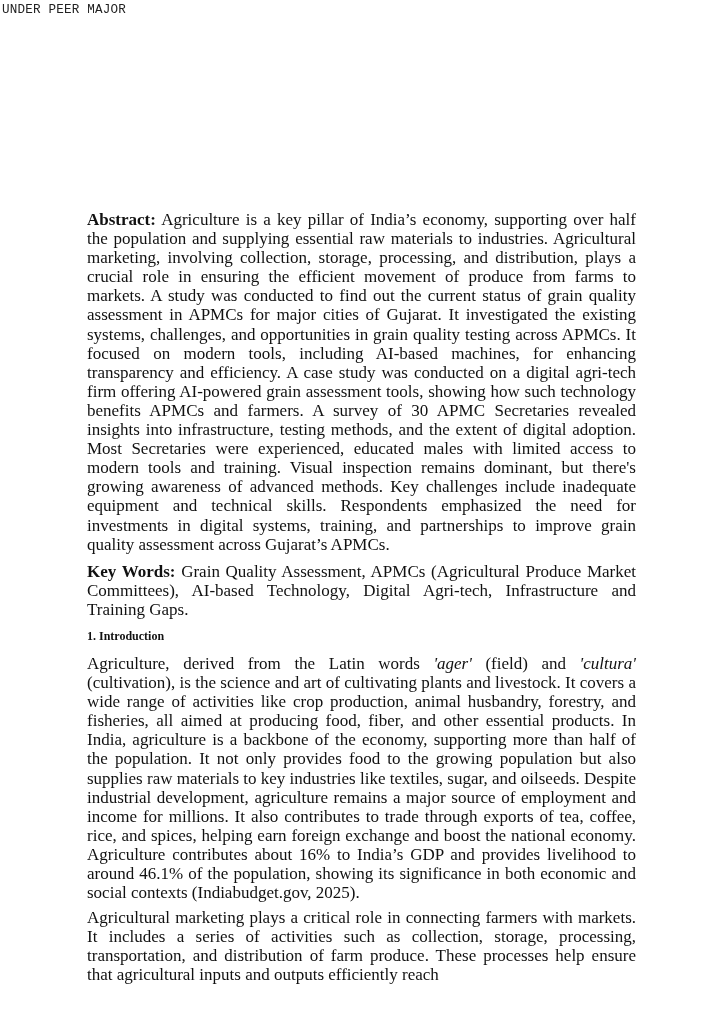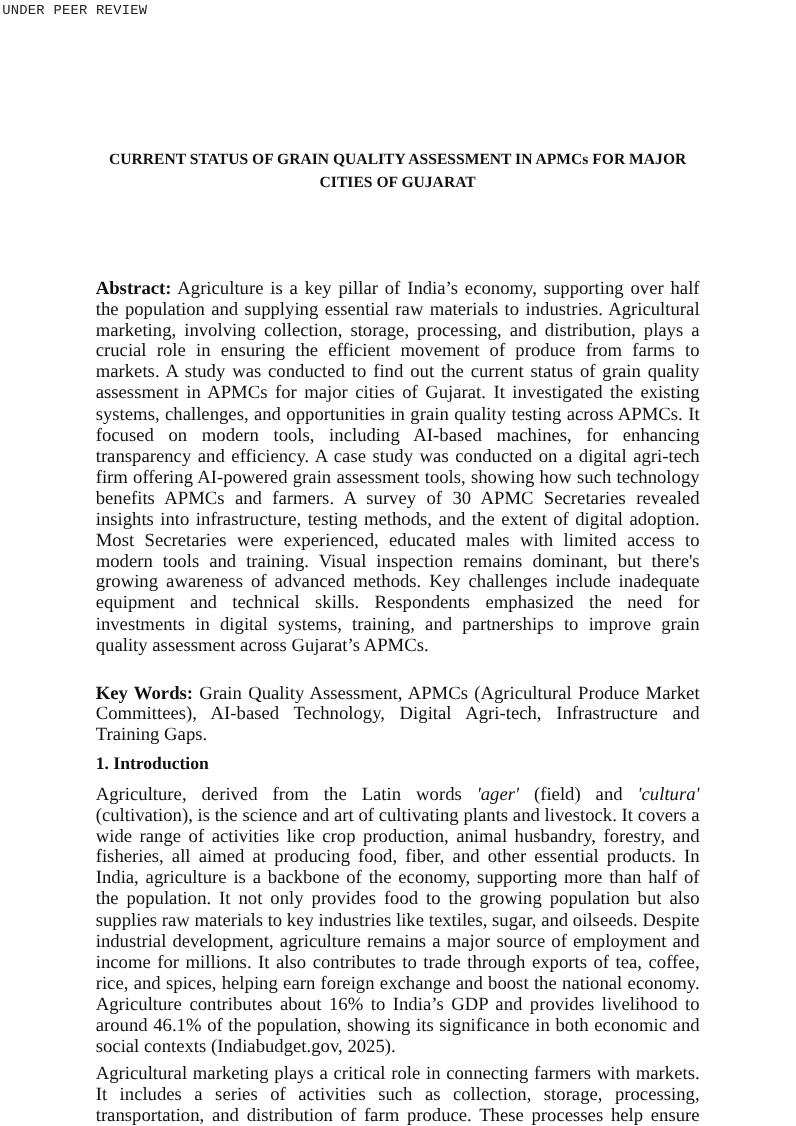--- a/index.html
+++ b/index.html
@@ -40,41 +40,37 @@
     .abstract {
       margin-top: 75px;
     }
     p {
       margin: 0;
       font-size: 17px;
       line-height: 19.1px;
       text-align: justify;
     }
     .lbl { font-weight: bold; }
-    .keywords { margin-top: 24px; }
+    .keywords { margin-top: 8px; }
     .section-heading {
       margin-top: 8px;
       font-weight: bold;
-      font-size: 16px;
+      font-size: 12px;
       line-height: 19px;
     }
     .intro-p1 { margin-top: 8px; }
     .intro-p2 { margin-top: 6px; }
     em { font-style: italic; }
   </style>
 </head>
 <body>
 
-<div class="watermark">UNDER PEER REVIEW</div>
+<div class="watermark">UNDER PEER MAJOR</div>
 
 <div class="page">
-  <h1 class="title">
-    <span>CURRENT STATUS OF GRAIN QUALITY ASSESSMENT IN APMCs FOR MAJOR</span><br>
-    <span>CITIES OF GUJARAT</span>
-  </h1>
 
   <p class="abstract"><span class="lbl">Abstract:</span><span> Agriculture is a key pillar of India’s economy, supporting over half the population and supplying essential raw materials to industries. Agricultural marketing, involving collection, storage, processing, and distribution, plays a crucial role in ensuring the efficient movement of produce from farms to markets. A study was conducted to find out the current status of grain quality assessment in APMCs for major cities of Gujarat. It investigated the existing systems, challenges, and opportunities in grain quality testing across APMCs. It focused on modern tools, including AI-based machines, for enhancing transparency and efficiency. A case study was conducted on a digital agri-tech firm offering AI-powered grain assessment tools, showing how such technology benefits APMCs and farmers. A survey of 30 APMC Secretaries revealed insights into infrastructure, testing methods, and the extent of digital adoption. Most Secretaries were experienced, educated males with limited access to modern tools and training. Visual inspection remains dominant, but there's growing awareness of advanced methods. Key challenges include inadequate equipment and technical skills. Respondents emphasized the need for investments in digital systems, training, and partnerships to improve grain quality assessment across Gujarat’s APMCs.</span></p>
 
   <p class="keywords"><span class="lbl">Key Words:</span><span> Grain Quality Assessment, APMCs (Agricultural Produce Market Committees), AI-based Technology, Digital Agri-tech, Infrastructure and Training Gaps.</span></p>
 
   <div class="section-heading">1.  Introduction</div>
 
   <p class="intro-p1"><span>Agriculture, derived from the Latin words </span><em>'ager'</em><span> (field) and </span><em>'cultura'</em><span> (cultivation), is the science and art of cultivating plants and livestock. It covers a wide range of activities like crop production, animal husbandry, forestry, and fisheries, all aimed at producing food, fiber, and other essential products. In India, agriculture is a backbone of the economy, supporting more than half of the population. It not only provides food to the growing population but also supplies raw materials to key industries like textiles, sugar, and oilseeds. Despite industrial development, agriculture remains a major source of employment and income for millions. It also contributes to trade through exports of tea, coffee, rice, and spices, helping earn foreign exchange and boost the national economy. Agriculture contributes about 16% to India’s GDP and provides livelihood to around 46.1% of the population, showing its significance in both economic and social contexts (Indiabudget.gov, 2025).</span></p>
 
   <p class="intro-p2">Agricultural marketing plays a critical role in connecting farmers with markets. It includes a series of activities such as collection, storage, processing, transportation, and distribution of farm produce. These processes help ensure that agricultural inputs and outputs efficiently reach</p>

